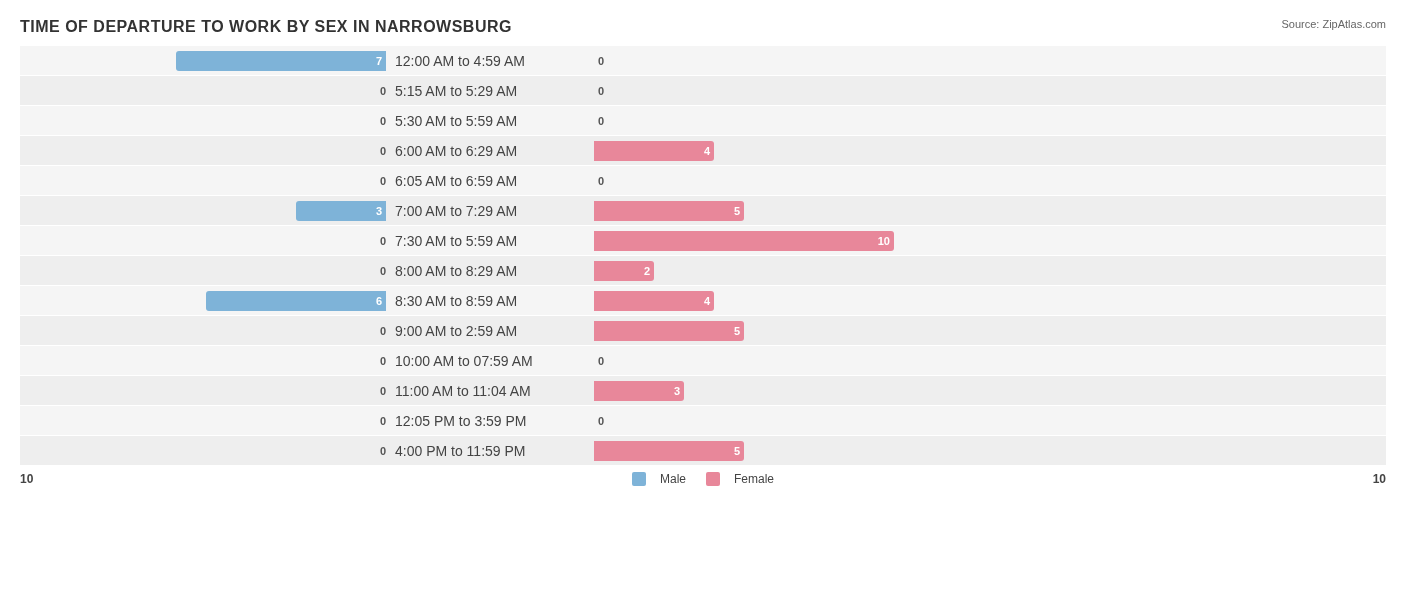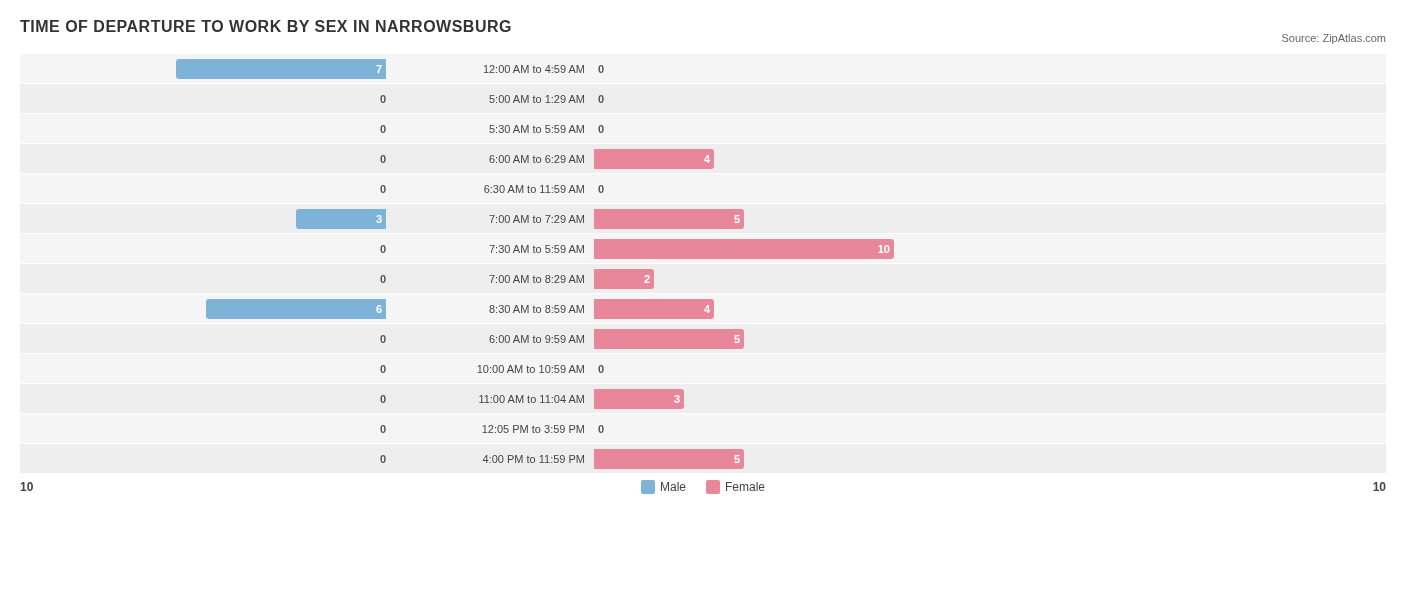--- a/index.html
+++ b/index.html
@@ -25,21 +25,20 @@
     .chart-title {
       font-size: 16px;
       font-weight: bold;
       color: #333;
       text-transform: uppercase;
       letter-spacing: 0.5px;
     }
     .source-text {
       font-size: 11px;
       color: #666;
-      margin-top: 14px;
     }
     .chart-area {
       display: flex;
       flex-direction: column;
       gap: 0px;
       width: 100%;
     }
     .bar-row {
       display: flex;
       align-items: center;
@@ -70,22 +69,22 @@
       min-width: 0;
     }
     .bar-label-left {
       font-size: 11px;
       font-weight: bold;
       color: #fff;
       white-space: nowrap;
     }
     .center-label {
       width: 200px;
-      text-align: right;
-      font-size: 11px;
+      text-align: left;
+      font-size: 14px;
       color: #444;
       flex-shrink: 0;
       padding: 0 5px;
     }
     .right-section {
       display: flex;
       align-items: center;
       width: 370px;
       padding-left: 4px;
     }
@@ -118,21 +117,21 @@
       font-weight: bold;
     }
     .legend {
       display: flex;
       gap: 20px;
       align-items: center;
     }
     .legend-item {
       display: flex;
       align-items: center;
-      gap: 5px;
+      gap: 14px;
       font-size: 12px;
       color: #444;
     }
     .legend-box {
       width: 14px;
       height: 14px;
       border-radius: 2px;
     }
     .male-color { background: #7eb3d8; }
     .female-color { background: #e8879a; }
@@ -162,21 +161,21 @@
         </div>
         <div class="center-label">12:00 AM to 4:59 AM</div>
         <div class="right-section">
           <span class="zero-label" style="padding-left: 4px;">0</span>
         </div>
       </div>
       <div class="bar-row">
         <div class="left-section">
           <span class="zero-label">0</span>
         </div>
-        <div class="center-label">5:00 AM to 1:29 AM</div>
+        <div class="center-label">5:15 AM to 5:29 AM</div>
         <div class="right-section">
           <span class="zero-label" style="padding-left: 4px;">0</span>
         </div>
       </div>
       <div class="bar-row">
         <div class="left-section">
           <span class="zero-label">0</span>
         </div>
         <div class="center-label">5:30 AM to 5:59 AM</div>
         <div class="right-section">
@@ -191,21 +190,21 @@
         <div class="right-section">
           <div class="female-bar" style="width: 120px;">
             <span class="bar-label-right">4</span>
           </div>
         </div>
       </div>
       <div class="bar-row">
         <div class="left-section">
           <span class="zero-label">0</span>
         </div>
-        <div class="center-label">6:30 AM to 11:59 AM</div>
+        <div class="center-label">6:05 AM to 6:59 AM</div>
         <div class="right-section">
           <span class="zero-label" style="padding-left: 4px;">0</span>
         </div>
       </div>
       <div class="bar-row">
         <div class="left-section">
           <div class="male-bar" style="width: 90px;">
             <span class="bar-label-left">3</span>
           </div>
         </div>
@@ -224,21 +223,21 @@
         <div class="right-section">
           <div class="female-bar" style="width: 300px;">
             <span class="bar-label-right">10</span>
           </div>
         </div>
       </div>
       <div class="bar-row">
         <div class="left-section">
           <span class="zero-label">0</span>
         </div>
-        <div class="center-label">7:00 AM to 8:29 AM</div>
+        <div class="center-label">8:00 AM to 8:29 AM</div>
         <div class="right-section">
           <div class="female-bar" style="width: 60px;">
             <span class="bar-label-right">2</span>
           </div>
         </div>
       </div>
       <div class="bar-row">
         <div class="left-section">
           <div class="male-bar" style="width: 180px;">
             <span class="bar-label-left">6</span>
@@ -248,32 +247,32 @@
         <div class="right-section">
           <div class="female-bar" style="width: 120px;">
             <span class="bar-label-right">4</span>
           </div>
         </div>
       </div>
       <div class="bar-row">
         <div class="left-section">
           <span class="zero-label">0</span>
         </div>
-        <div class="center-label">6:00 AM to 9:59 AM</div>
+        <div class="center-label">9:00 AM to 2:59 AM</div>
         <div class="right-section">
           <div class="female-bar" style="width: 150px;">
             <span class="bar-label-right">5</span>
           </div>
         </div>
       </div>
       <div class="bar-row">
         <div class="left-section">
           <span class="zero-label">0</span>
         </div>
-        <div class="center-label">10:00 AM to 10:59 AM</div>
+        <div class="center-label">10:00 AM to 07:59 AM</div>
         <div class="right-section">
           <span class="zero-label" style="padding-left: 4px;">0</span>
         </div>
       </div>
       <div class="bar-row">
         <div class="left-section">
           <span class="zero-label">0</span>
         </div>
         <div class="center-label">11:00 AM to 11:04 AM</div>
         <div class="right-section">

